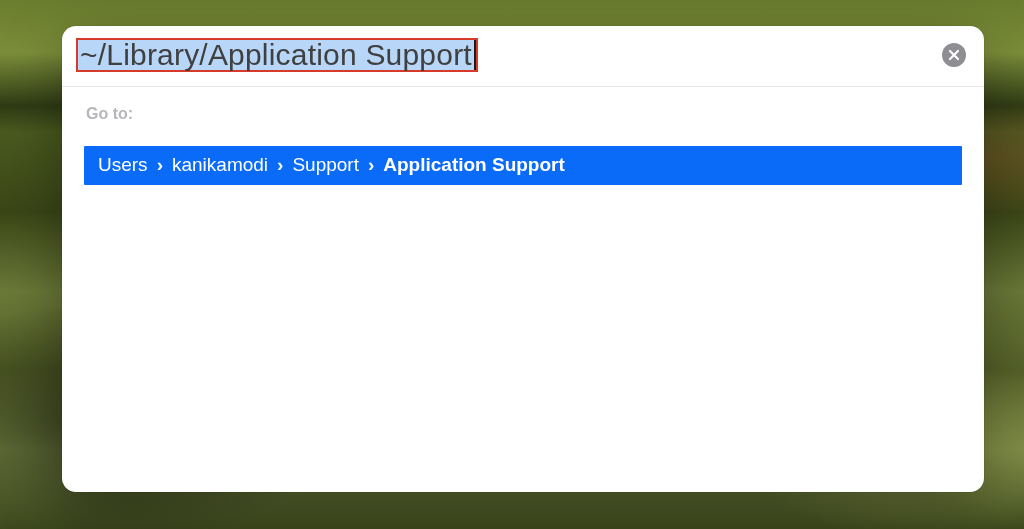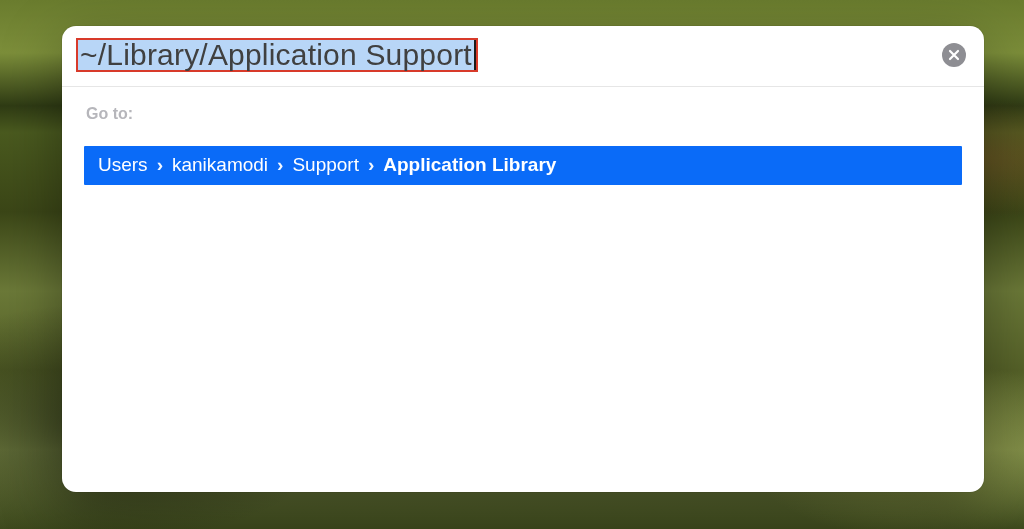--- a/index.html
+++ b/index.html
@@ -148,17 +148,17 @@
   <div class="body-area">
     <div class="goto-label">Go to:</div>
 
     <div class="breadcrumb-row">
       <span class="crumb">Users</span>
       <span class="chev">›</span>
       <span class="crumb">kanikamodi</span>
       <span class="chev">›</span>
       <span class="crumb">Support</span>
       <span class="chev">›</span>
-      <span class="crumb final">Application Library</span>
+      <span class="crumb final">Application Support</span>
     </div>
   </div>
 
 </div>
 
 </body></html>

